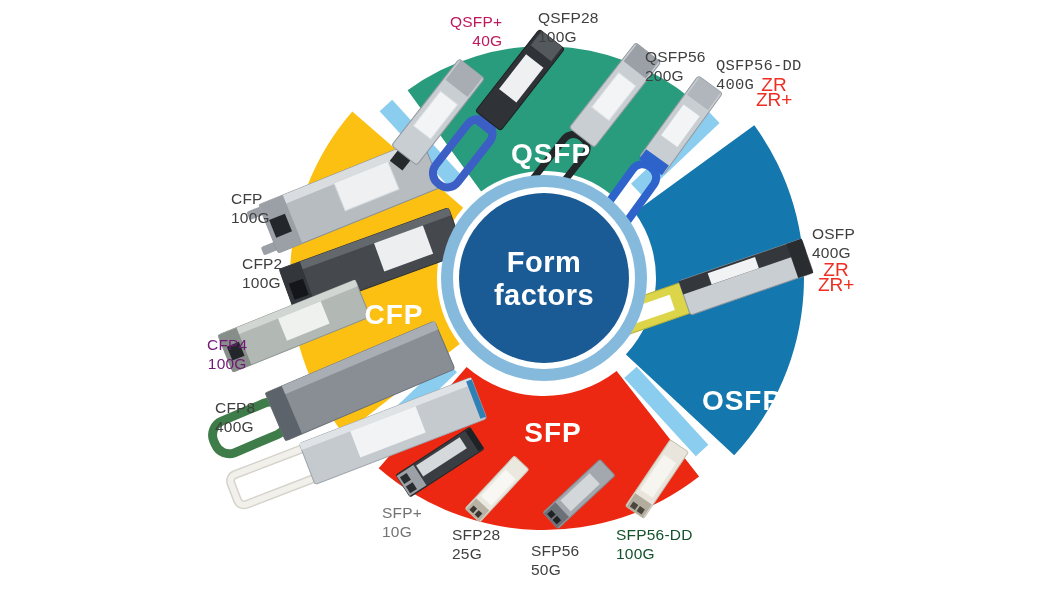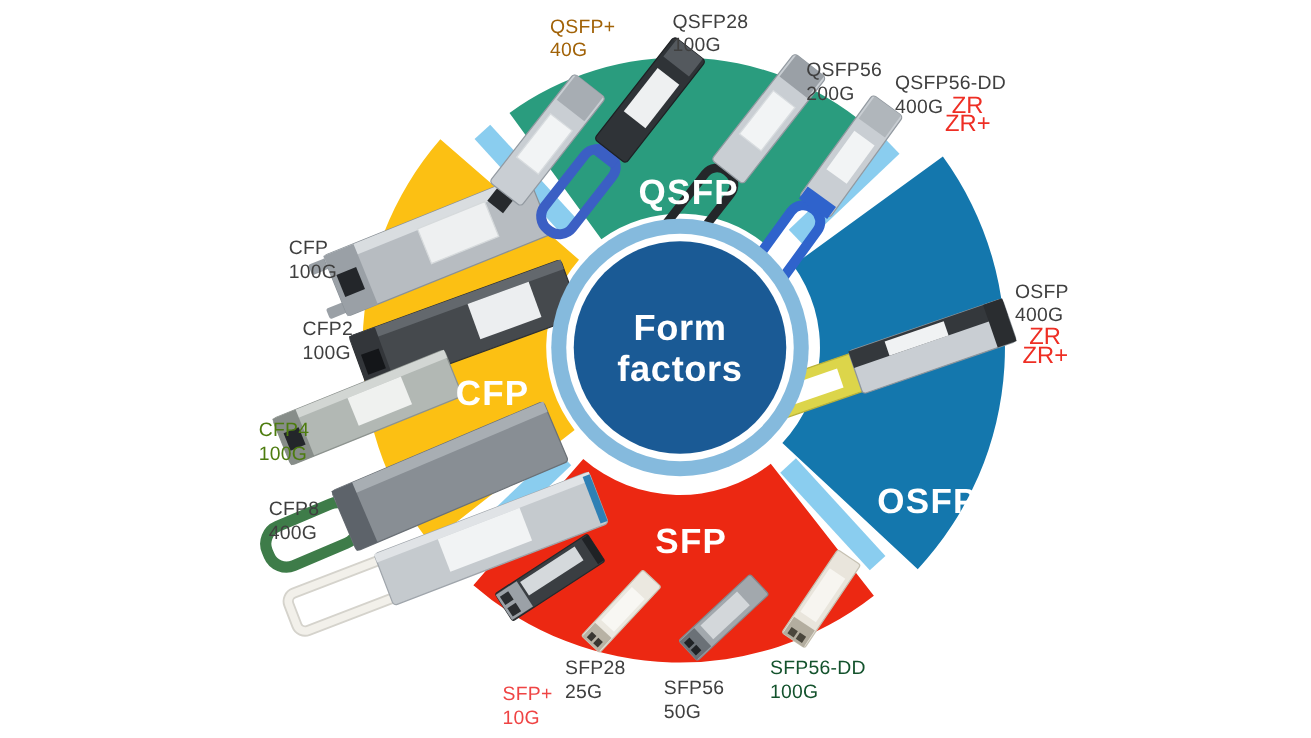--- a/index.html
+++ b/index.html
@@ -154,49 +154,49 @@
     <circle cx="544" cy="278" r="85" fill="#1a5a95"></circle>
     <text class="centerLabel" x="544" y="272">Form</text>
     <text class="centerLabel" x="544" y="305">factors</text>
 
     <text class="arcLabel" x="551" y="163">QSFP</text>
     <text class="arcLabel" x="742" y="410">OSFP</text>
     <text class="arcLabel" x="553" y="442">SFP</text>
     <text class="arcLabel" x="394" y="324">CFP</text>
   </svg>
 
-  <div class="mlabel" style="left: 440px; top: 12px; color: #a16207;">
+  <div class="mlabel" style="left: 450px; top: 12px; color: #be185d; text-align: right;">
     <div>QSFP+</div>
     <div>40G</div>
   </div>
   <div class="mlabel" style="left: 538px; top: 8px; color: rgb(63, 63, 63);">
     <div>QSFP28</div>
     <div>100G</div>
   </div>
   <div class="mlabel" style="left: 645px; top: 27px; color: rgb(63, 63, 63); margin-top: 20px;">
     <div>QSFP56</div>
     <div>200G</div>
   </div>
-  <div class="mlabel" style="left: 716px; top: 57px; color: rgb(63, 63, 63);">
+  <div class="mlabel" style="left: 716px; top: 57px; color: rgb(63, 63, 63); font-family: Liberation Mono, monospace;">
     <div>QSFP56-DD</div>
     <div>400G</div>
   </div>
   <div class="variant" style="left: 756px; top: 77px; color: rgb(238, 46, 36);">
     <div>ZR</div>
     <div>ZR+</div>
   </div>
   <div class="mlabel" style="left: 812px; top: 224px; color: rgb(63, 63, 63);">
     <div>OSFP</div>
     <div>400G</div>
   </div>
   <div class="variant" style="left: 818px; top: 262px; color: rgb(238, 46, 36);">
     <div>ZR</div>
     <div>ZR+</div>
   </div>
-  <div class="mlabel" style="left: 402px; top: 503px; color: #ef4444; margin-top: 43px;">
+  <div class="mlabel" style="left: 382px; top: 503px; color: #737373;">
     <div>SFP+</div>
     <div>10G</div>
   </div>
   <div class="mlabel" style="left: 452px; top: 525px; color: rgb(63, 63, 63);">
     <div>SFP28</div>
     <div>25G</div>
   </div>
   <div class="mlabel" style="left: 531px; top: 541px; color: rgb(63, 63, 63);">
     <div>SFP56</div>
     <div>50G</div>
@@ -206,21 +206,21 @@
     <div>100G</div>
   </div>
   <div class="mlabel" style="left: 231px; top: 189px; color: rgb(63, 63, 63);">
     <div>CFP</div>
     <div>100G</div>
   </div>
   <div class="mlabel" style="left: 242px; top: 254px; color: rgb(63, 63, 63);">
     <div>CFP2</div>
     <div>100G</div>
   </div>
-  <div class="mlabel" style="left: 207px; top: 335px; color: #4d7c0f;">
+  <div class="mlabel" style="left: 207px; top: 335px; color: #701a75; text-align: center;">
     <div>CFP4</div>
     <div>100G</div>
   </div>
   <div class="mlabel" style="left: 215px; top: 398px; color: rgb(63, 63, 63);">
     <div>CFP8</div>
     <div>400G</div>
   </div>
 </div>
 
 </body></html>

